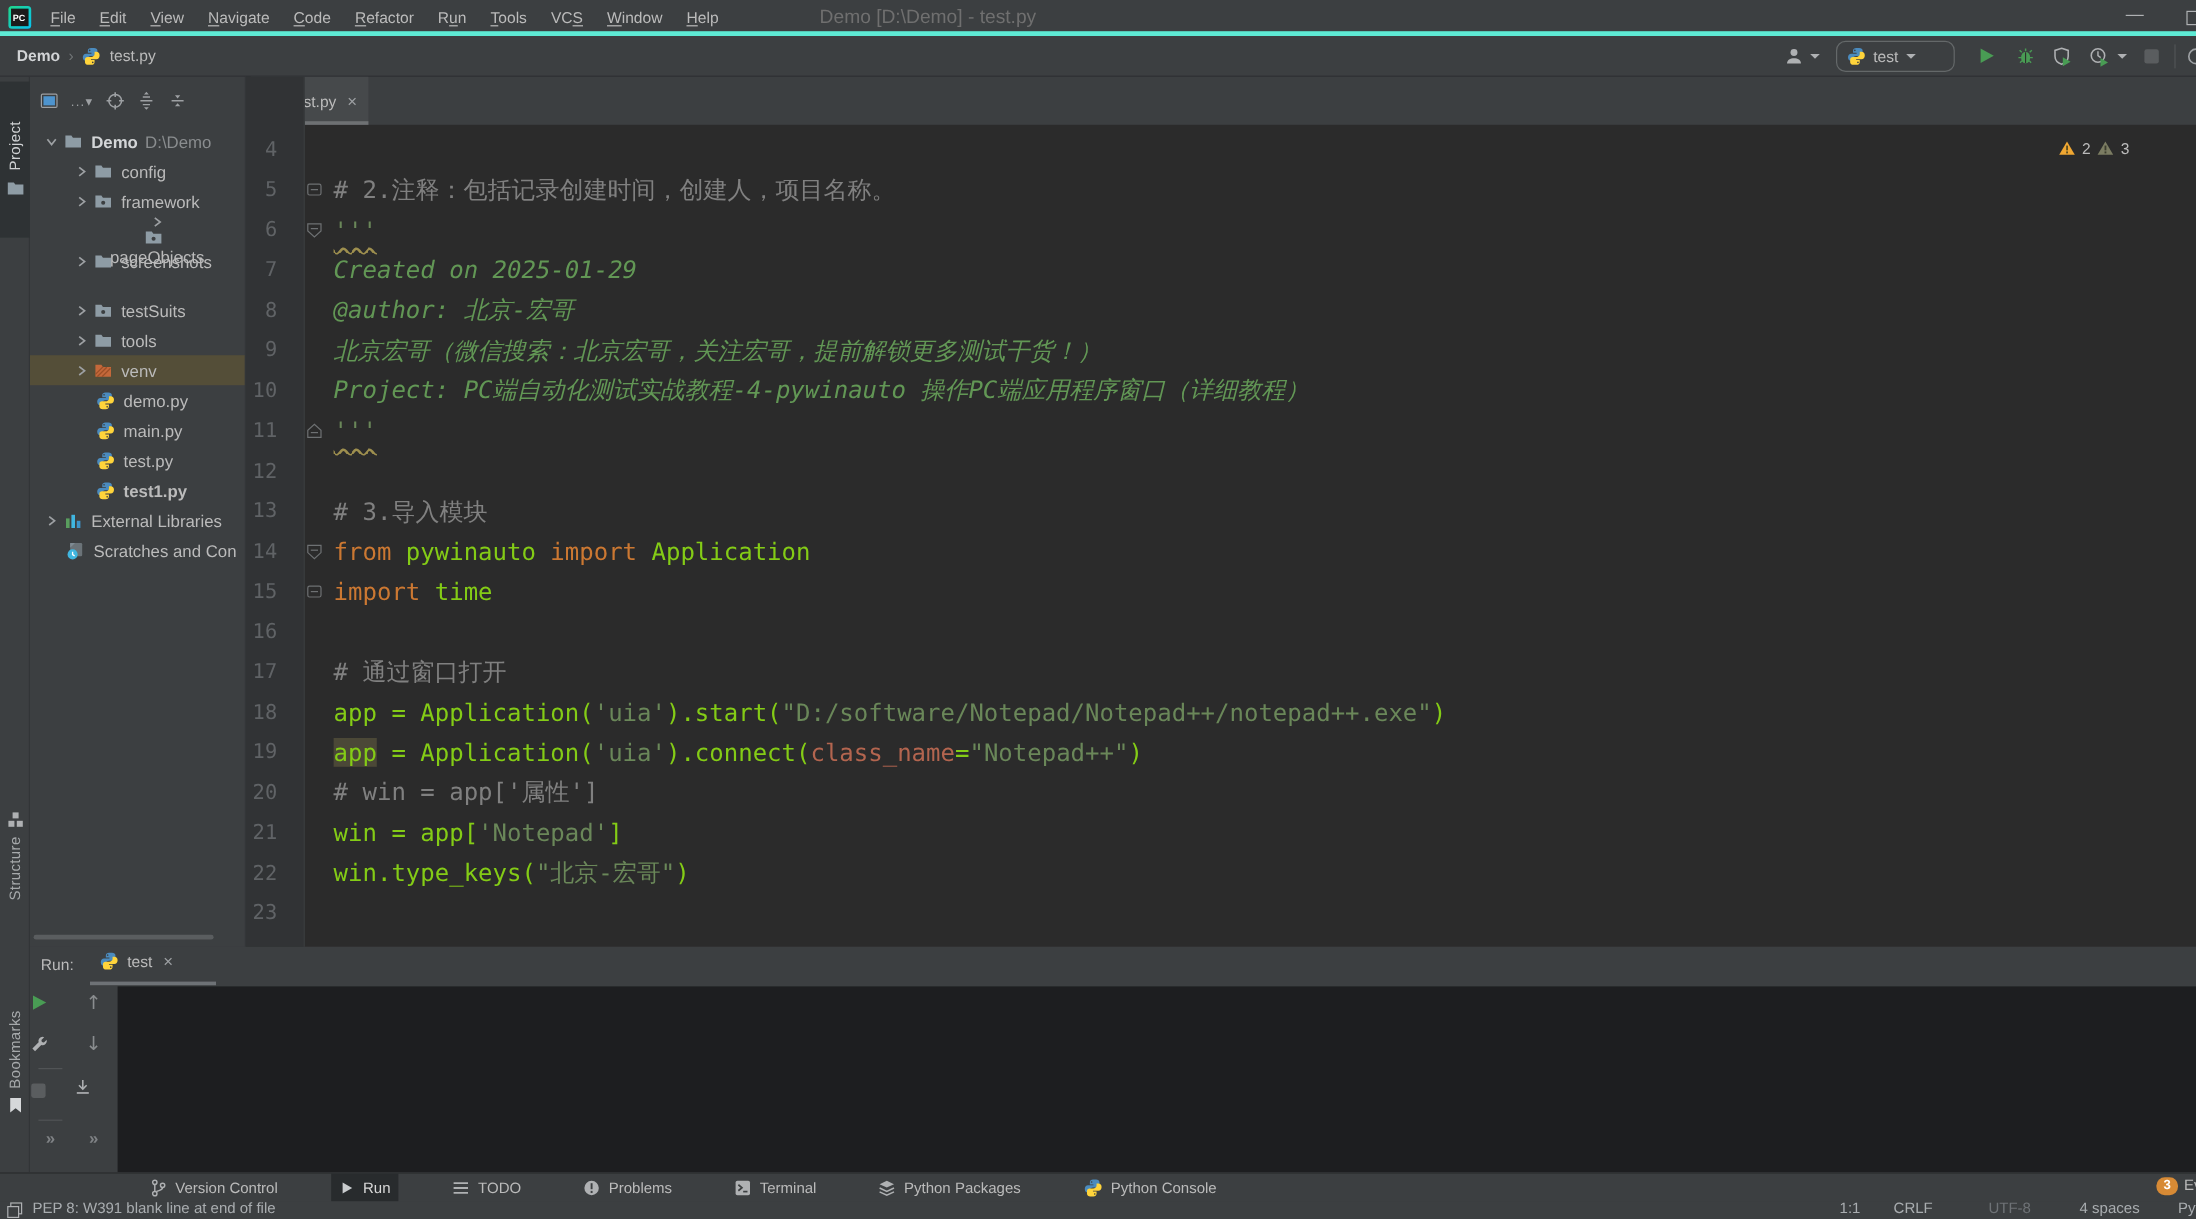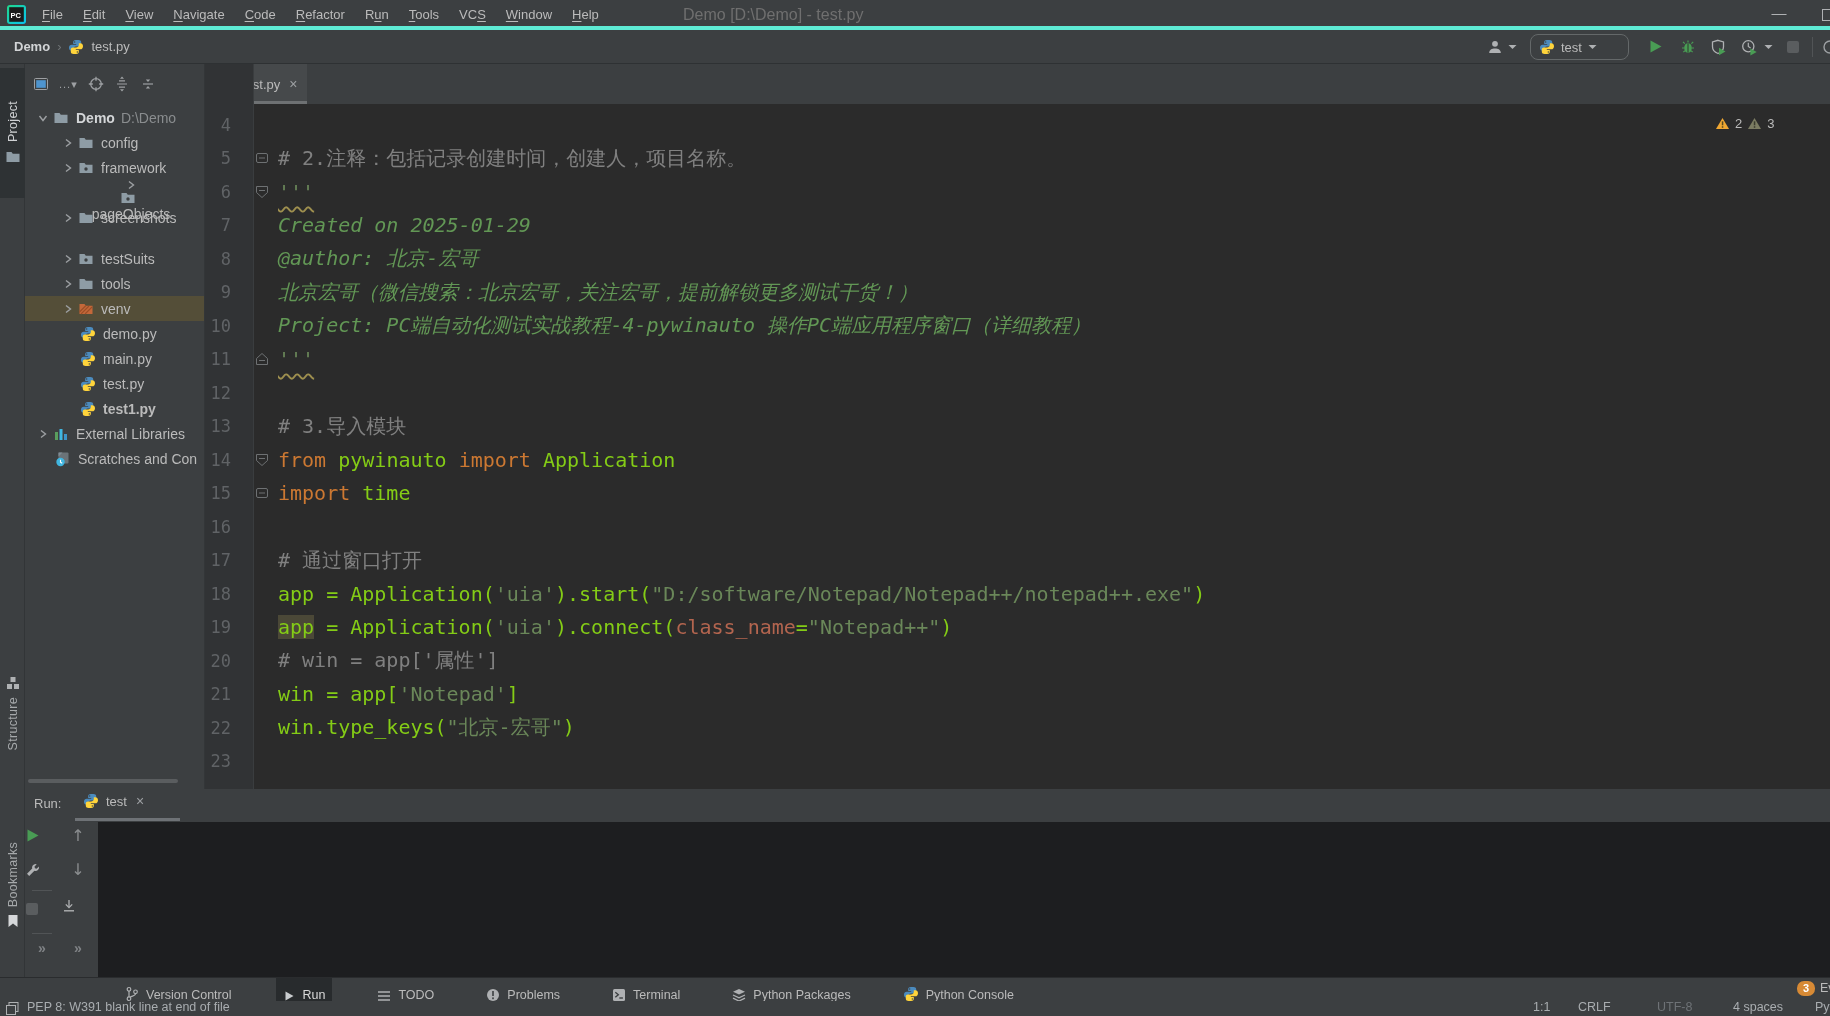--- a/index.html
+++ b/index.html
@@ -81,21 +81,21 @@
   #run-toolbar { position:absolute; left:0; top:0; width:73px; height:100%; }
   .rt-col { position:absolute; top:0; width:34px; }
   .rt-ico { position:absolute; width:34px; text-align:center; }
   .rt-sep { position:absolute; left:7px; width:20px; height:1px; background:#515456; }
   .garrow { color:#8a8d8f; font-size:16px; font-family:"DejaVu Sans",sans-serif; }
   .gchev { color:#7f8285; font-size:14px; font-weight:bold; }
   #console { position:absolute; left:73px; top:0; width:1732px; height:155px; background:#1d1e20; }
   
   #toolwin-bar { position:absolute; left:0; top:977px; width:1830px; height:24px; background:#3c3f41; border-top:1px solid #2a2c2e;
                  display:flex; align-items:center; gap:38px; padding-left:118px; }
-  .twb-item { display:flex; align-items:flex-end; gap:7px; height:24px; padding:0 7px; color:#bbbbbb; font-size:12.5px; cursor:default; }
+  .twb-item { display:flex; align-items:center; gap:7px; height:24px; padding:0 7px; color:#bbbbbb; font-size:12.5px; cursor:default; }
   .twb-item.active { background:#282b2d; color:#d8d8d8; }
   #event-badge { position:absolute; left:1797px; top:981px; min-width:18px; height:15px; background:#d78a35; border-radius:7px;
                  color:#ffffff; font-size:11px; font-weight:bold; text-align:center; line-height:15px; padding:0 4px; }
   #event-label { position:absolute; left:1820px; top:980px; color:#bbbbbb; font-size:12.5px; line-height:17px; }
   #statusbar { position:absolute; left:0; top:1001px; width:1830px; height:15px; background:#3c3f41; font-size:12.5px; color:#a9adb0; }
   #status-msg { position:absolute; left:27px; top:-1px; }
   #status-ico { position:absolute; left:5px; top:0px; }
   .st { position:absolute; top:-1px; }
   #st-caret { left:1533px; } #st-crlf { left:1578px; } #st-enc { left:1657px; color:#6e7276; }
   #st-indent { left:1733px; } #st-interp { left:1815px; }

